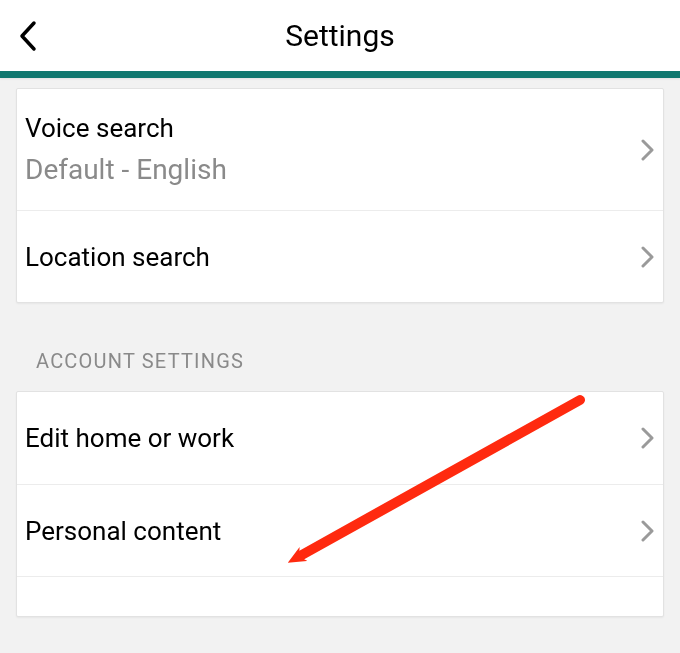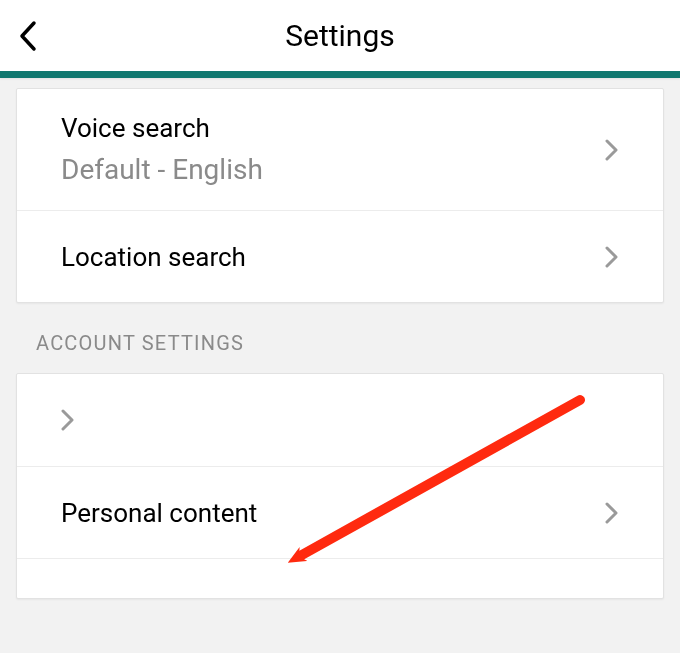--- a/index.html
+++ b/index.html
@@ -43,21 +43,21 @@
     .card {
       background: #fff;
       border: 1px solid #e2e2e2;
       border-radius: 2px;
       box-shadow: 0 1px 2px rgba(0,0,0,0.05);
     }
     .row {
       display: flex;
       align-items: center;
       justify-content: space-between;
-      padding: 24px 44px;
+      padding: 24px 8px;
       cursor: pointer;
       min-height: 92px;
     }
     .row + .row {
       border-top: 1px solid #ececec;
     }
     .row-text {
       display: flex;
       flex-direction: column;
       gap: 10px;
@@ -69,21 +69,21 @@
     }
     .row-sublabel {
       font-size: 28px;
       color: #8a8a8a;
     }
     .chevron svg { display: block; }
     .section-header {
       font-size: 20px;
       letter-spacing: 1.2px;
       color: #8a8a8a;
-      padding: 28px 20px 18px 20px;
+      padding: 46px 20px 18px 20px;
       font-weight: 400;
     }
     .annotation-arrow {
       position: absolute;
       pointer-events: none;
       z-index: 5;
     }
   </style>
 </head>
 <body>
@@ -122,20 +122,23 @@
           <polyline points="2,3 11,12 2,21" fill="none" stroke="#9a9a9a" stroke-width="3" stroke-linecap="round" stroke-linejoin="round"></polyline>
         </svg>
       </span>
     </div>
   </div>
 
   <div class="section-header">ACCOUNT SETTINGS</div>
 
   <div class="card">
     <div class="row">
+      <div class="row-text">
+        <span class="row-label">Edit home or work</span>
+      </div>
       <span class="chevron">
         <svg width="14" height="24" viewBox="0 0 14 24">
           <polyline points="2,3 11,12 2,21" fill="none" stroke="#9a9a9a" stroke-width="3" stroke-linecap="round" stroke-linejoin="round"></polyline>
         </svg>
       </span>
     </div>
     <div class="row">
       <div class="row-text">
         <span class="row-label">Personal content</span>
       </div>

